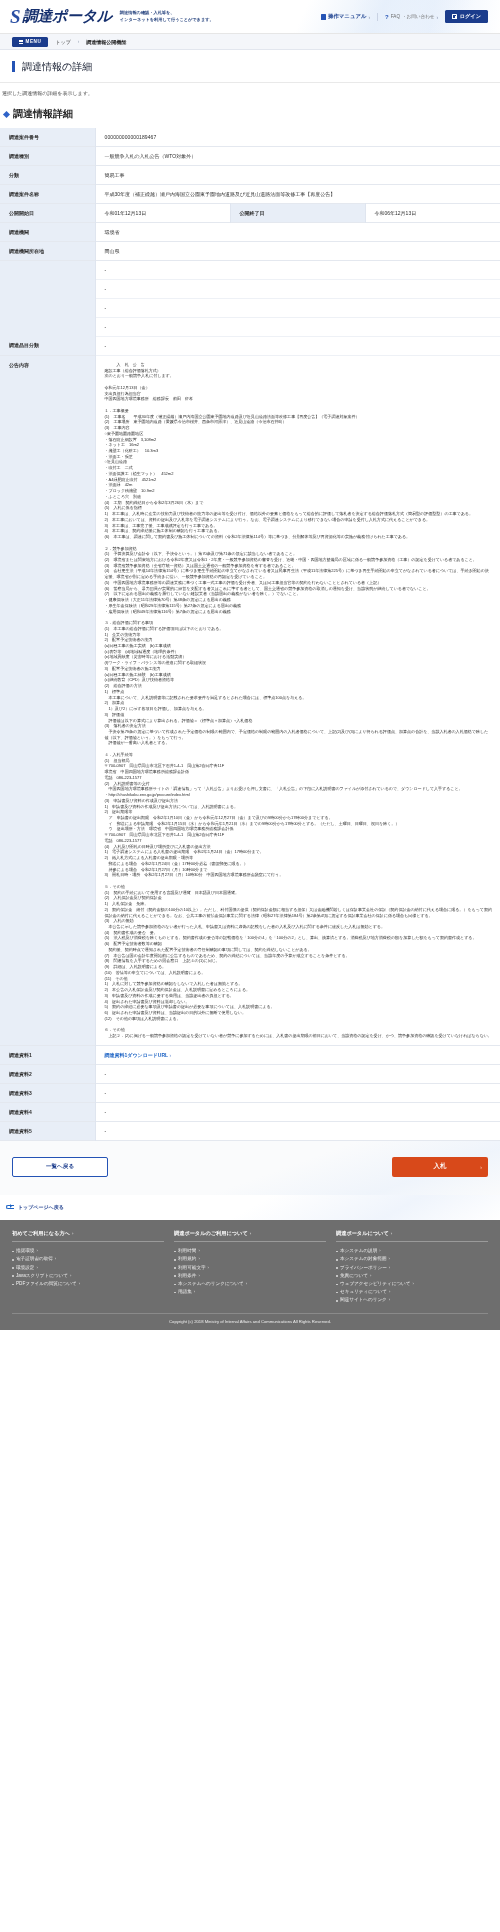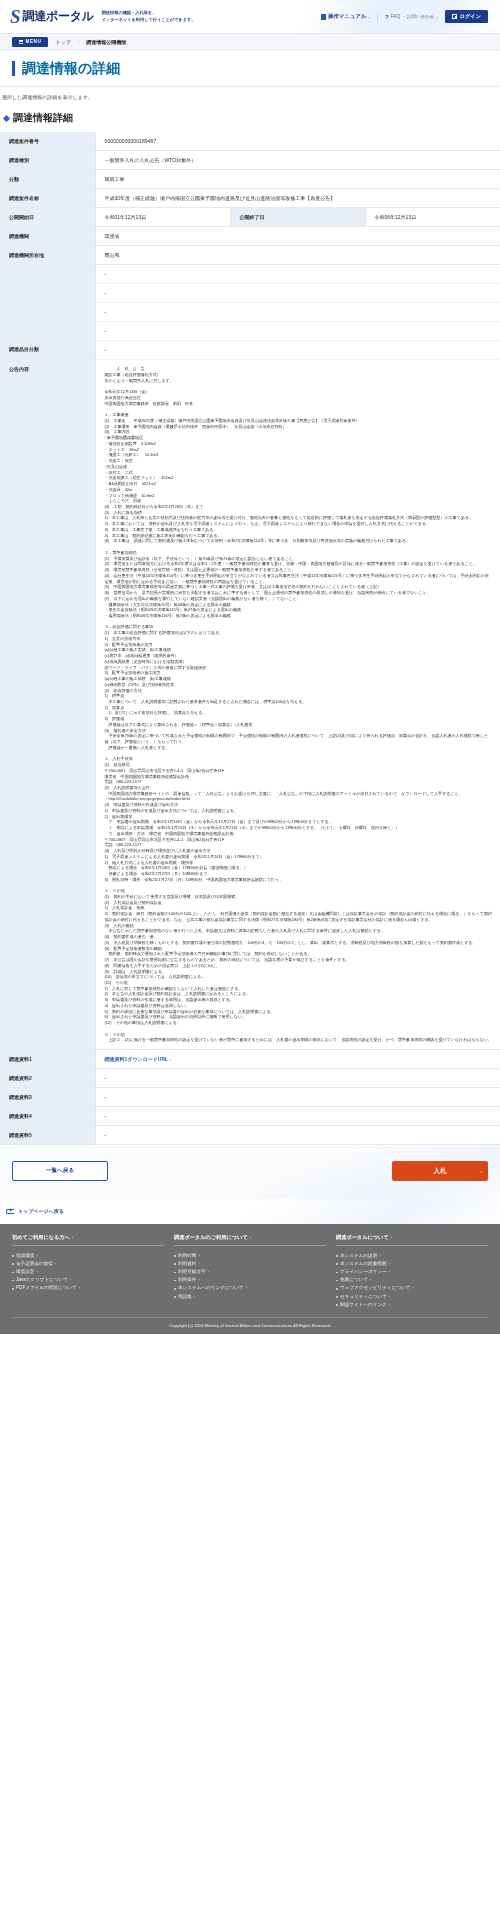--- a/index.html
+++ b/index.html
@@ -30,25 +30,26 @@
   .brand-logo{
     font-family:"Liberation Serif","DejaVu Serif",serif;
     font-size:19px;
     font-style:italic;
     font-weight:bold;
     color:#2b4fa3;
     line-height:1;
     letter-spacing:-1px;
   }
   .brand-name{
-    font-size:12px;
+    font-size:15px;
     font-weight:bold;
     color:#16306e;
     letter-spacing:-0.3px;
     white-space:nowrap;
+    font-style:italic;
   }
   .brand-tagline{
     font-size:4.2px;
     color:#1f3d7a;
     line-height:1.5;
     margin-left:5px;
     white-space:nowrap;
     font-weight:bold;
   }
   .header-right{
@@ -99,22 +100,22 @@
   .burger i{display:block;width:4px;height:.7px;background:#fff;}
   .crumb{font-size:5px;color:#3a3a3a;cursor:pointer;}
   .crumb-sep{font-size:4.5px;color:#9aa3b5;}
   .crumb-cur{font-size:5px;color:#222;font-weight:bold;}
 
   
   .page-title-wrap{
     padding:11px 12px 10px 12px;background:#fff;border-bottom:1px solid #e9e9e9;
   }
   .page-title{
-    font-size:14px;color:#0369a1;border-left:3px solid #2453b5;
-    padding-left:7px;line-height:1.1;font-weight:bold;
+    font-size:10px;color:#0f172a;border-left:3px solid #2453b5;
+    padding-left:7px;line-height:1.1;font-weight:normal;
   }
   .page-desc{
     font-size:5px;color:#444;padding:7px 12px 6px 2px;
   }
 
   
   .sec-head{
     display:flex;align-items:center;gap:4px;
     padding:5px 12px 7px 4px;
   }

